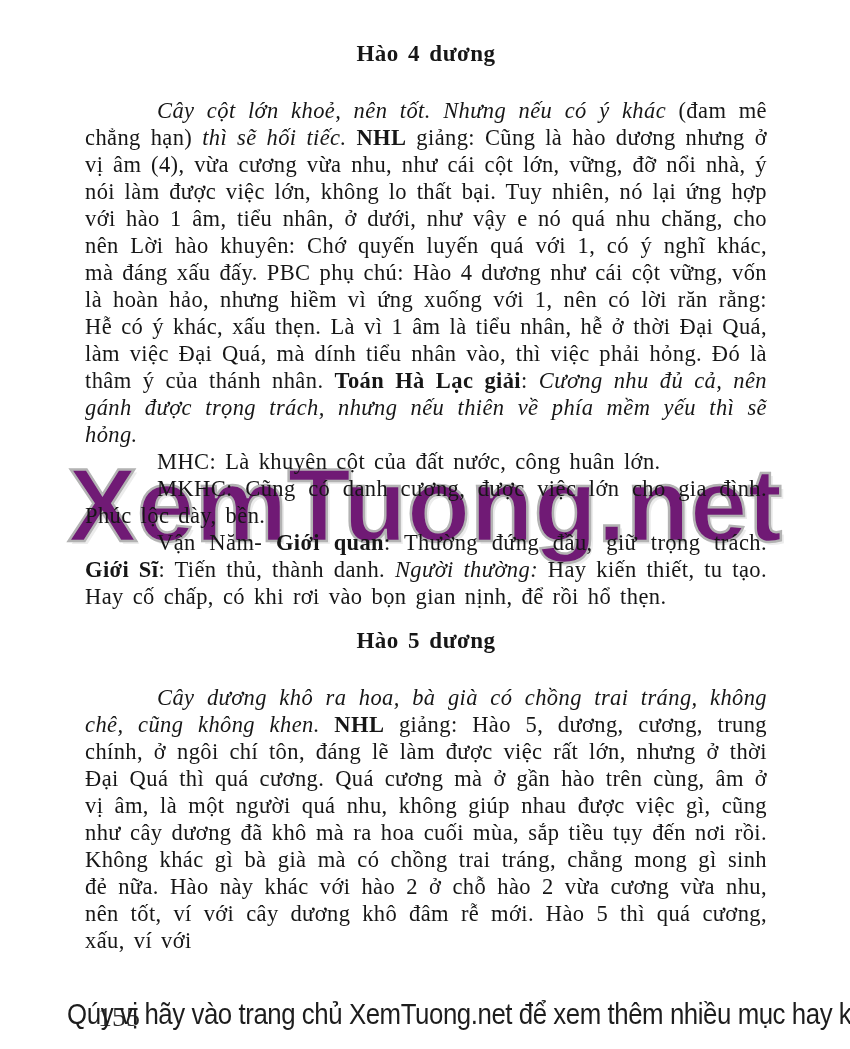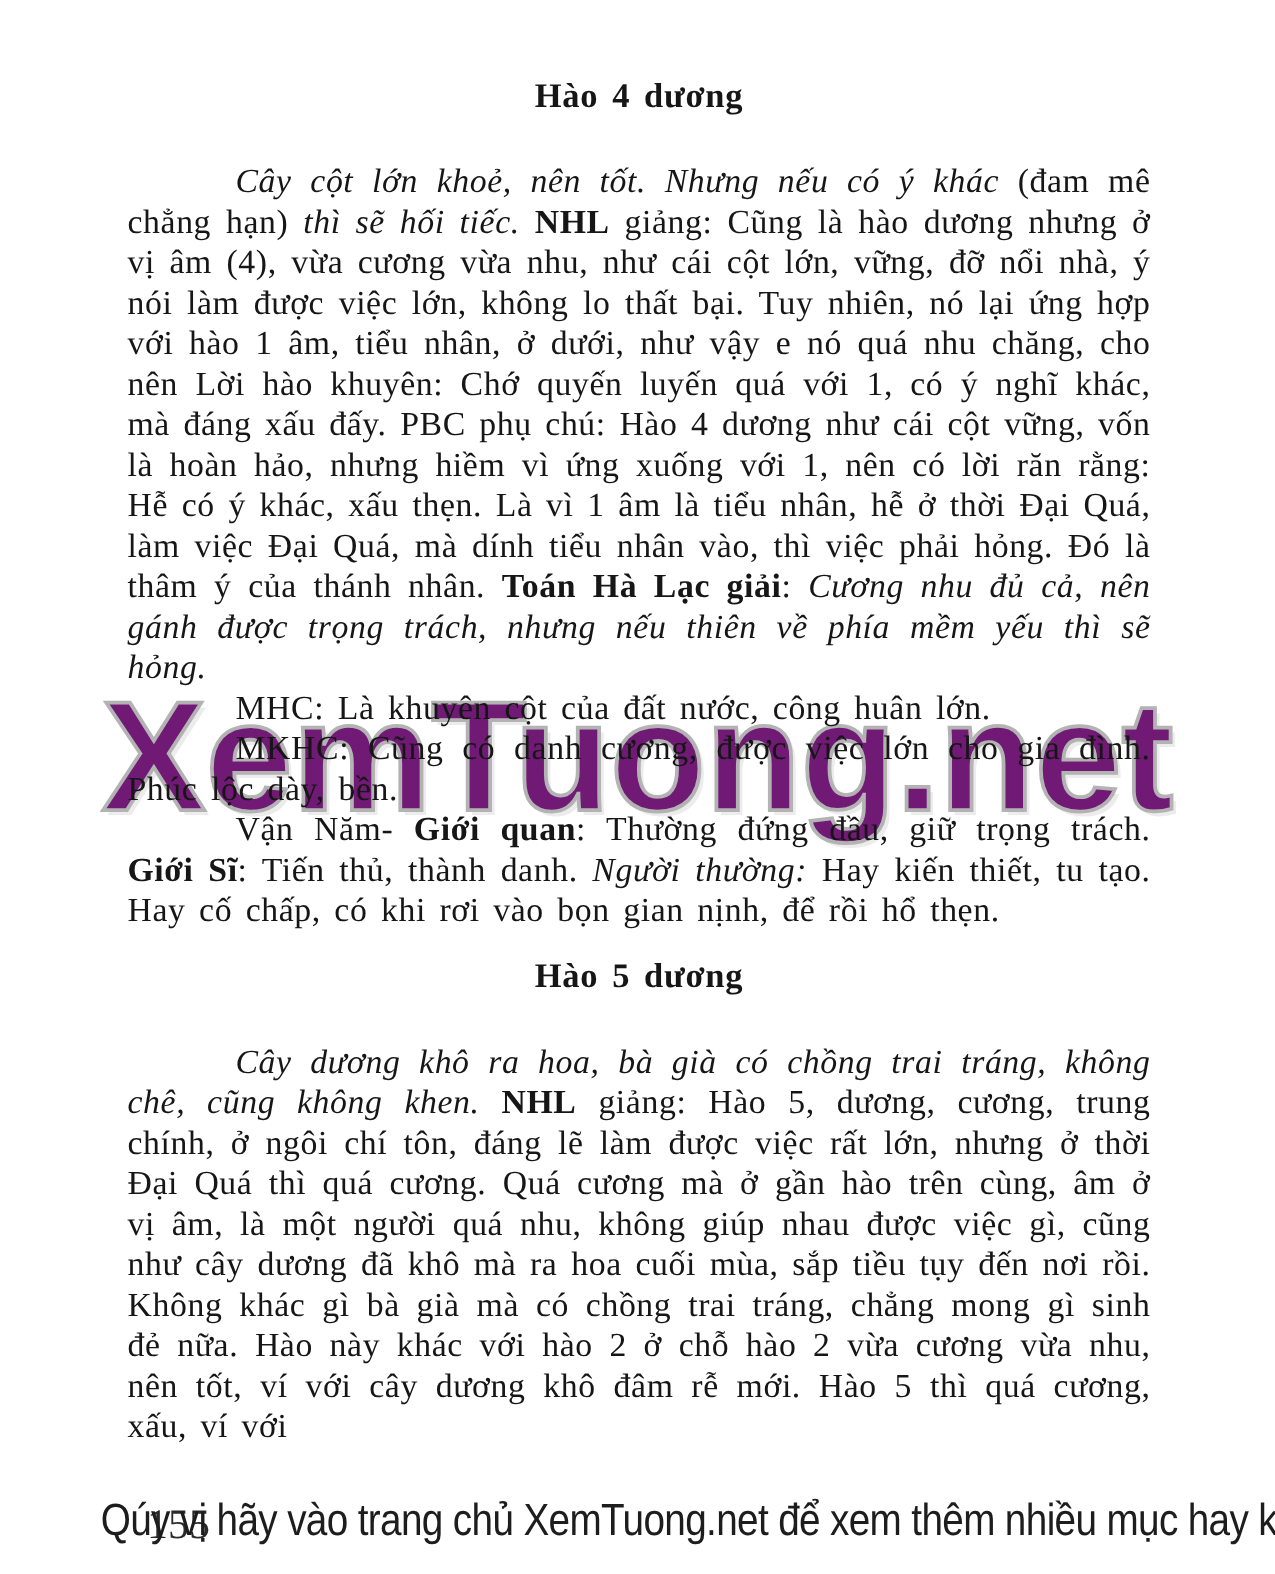--- a/index.html
+++ b/index.html
@@ -28,21 +28,21 @@
     letter-spacing: 0px;
     color: #701a75;
     -webkit-text-stroke: 2.5px #b3b3b3;
     text-shadow: 3px 3px 0 rgba(200,200,200,0.35);
     z-index: 1;
     user-select: none;
   }
 
   .content {
     position: absolute;
-    top: 50px;
+    top: 40px;
     left: 85px;
     width: 682px;
     z-index: 2;
     font-size: 22.5px;
     line-height: 27px;
     letter-spacing: 0.4px;
     word-spacing: 3px;
     text-align: justify;
   }
 

